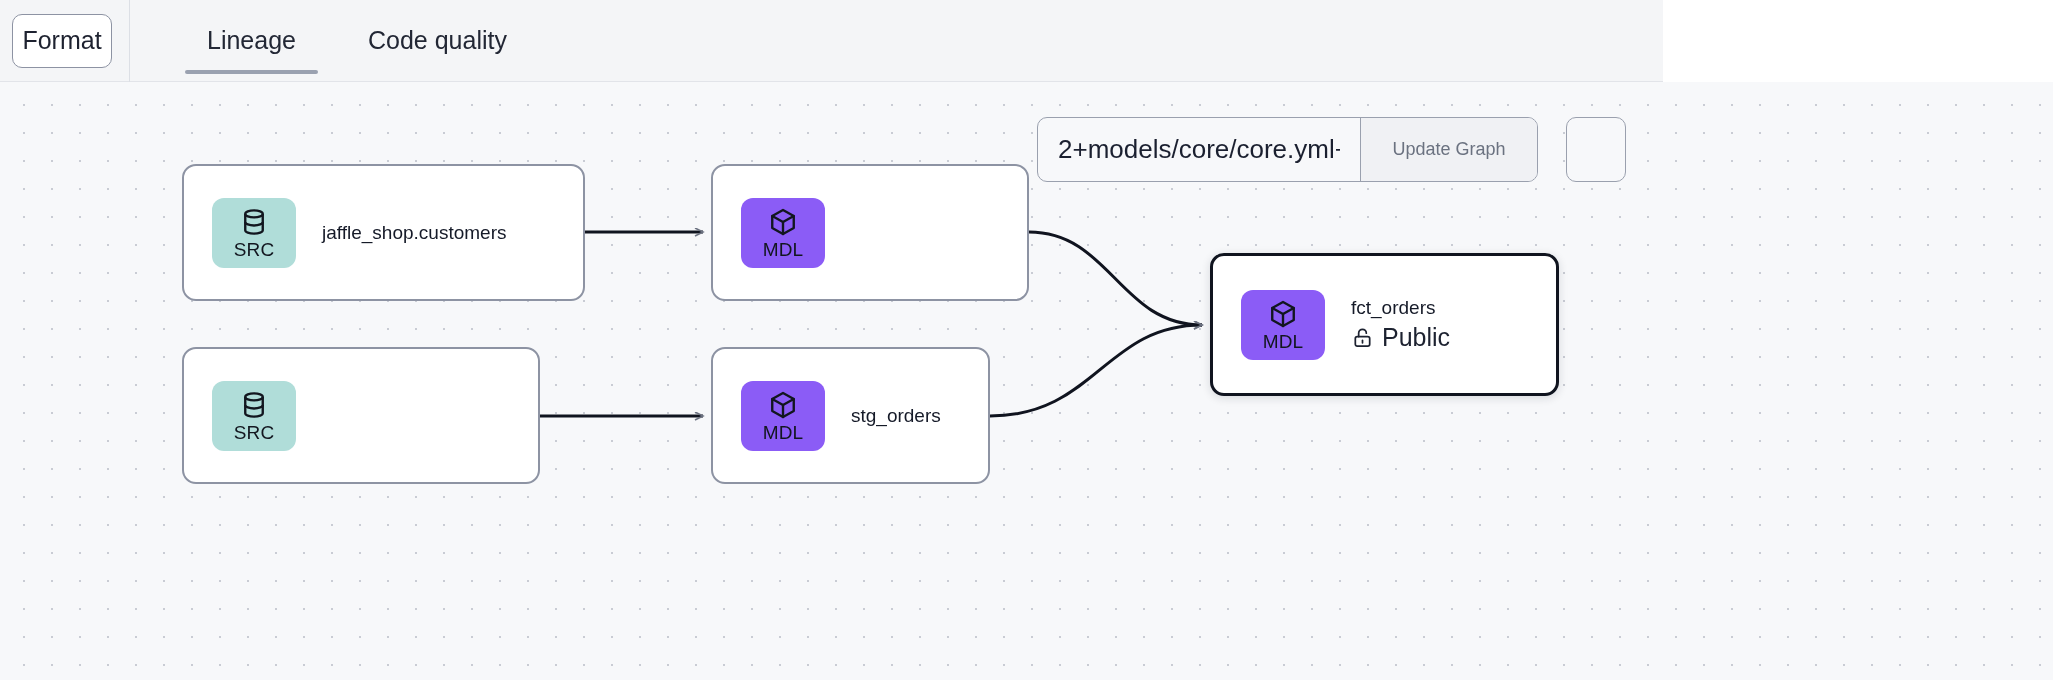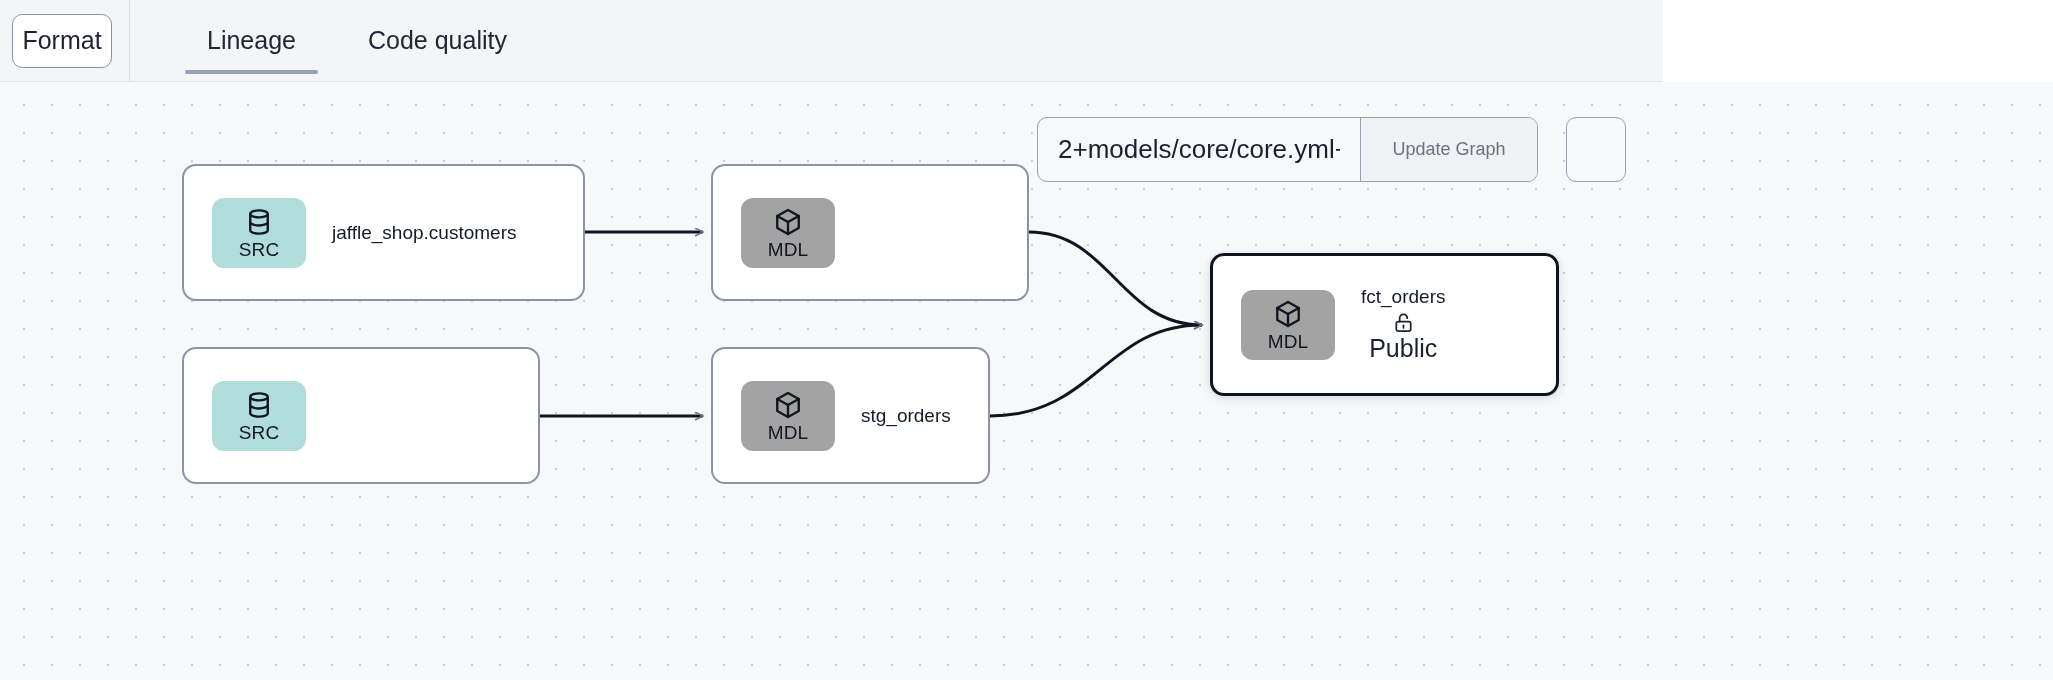--- a/index.html
+++ b/index.html
@@ -116,32 +116,32 @@
     cursor: pointer;
   }
 
   .node.selected {
     border: 3px solid #10141f;
     box-shadow: 0 2px 10px rgba(20,25,40,0.14);
   }
 
   .node-badge {
     flex: 0 0 auto;
-    width: 94px;
+    width: 84px;
     height: 70px;
     border-radius: 12px;
     display: flex;
     flex-direction: column;
     align-items: center;
     justify-content: center;
     margin-left: 28px;
   }
 
   .badge-src { background: #b0ddd9; }
-  .badge-mdl { background: #a3a3a3; }
+  .badge-mdl { background: #8b5cf6; }
 
   .node-badge svg { display: block; }
 
   .badge-text {
     font-size: 19px;
     color: #12161f;
     line-height: 1;
     margin-top: 3px;
     letter-spacing: 0.2px;
   }
@@ -157,26 +157,25 @@
   .node-title {
     font-size: 19px;
     color: #151a28;
     line-height: 1.15;
     white-space: nowrap;
   }
 
   .node-sub {
     display: flex;
     align-items: center;
-    gap: 0;
+    gap: 8px;
     margin-top: 4px;
     font-size: 25px;
     color: #1d2230;
     white-space: nowrap;
-    flex-direction: column;
   }
   .node-sub svg { display: block; flex: 0 0 auto; }
 
   
   #node-src-customers { left: 182px; top: 82px;  width: 403px; height: 137px; }
   #node-stg-customers { left: 711px; top: 82px;  width: 318px; height: 137px; }
   #node-src-orders    { left: 182px; top: 265px; width: 358px; height: 137px; }
   #node-stg-orders    { left: 711px; top: 265px; width: 279px; height: 137px; }
   #node-fct-orders    { left: 1210px; top: 171px; width: 349px; height: 143px; }
 

